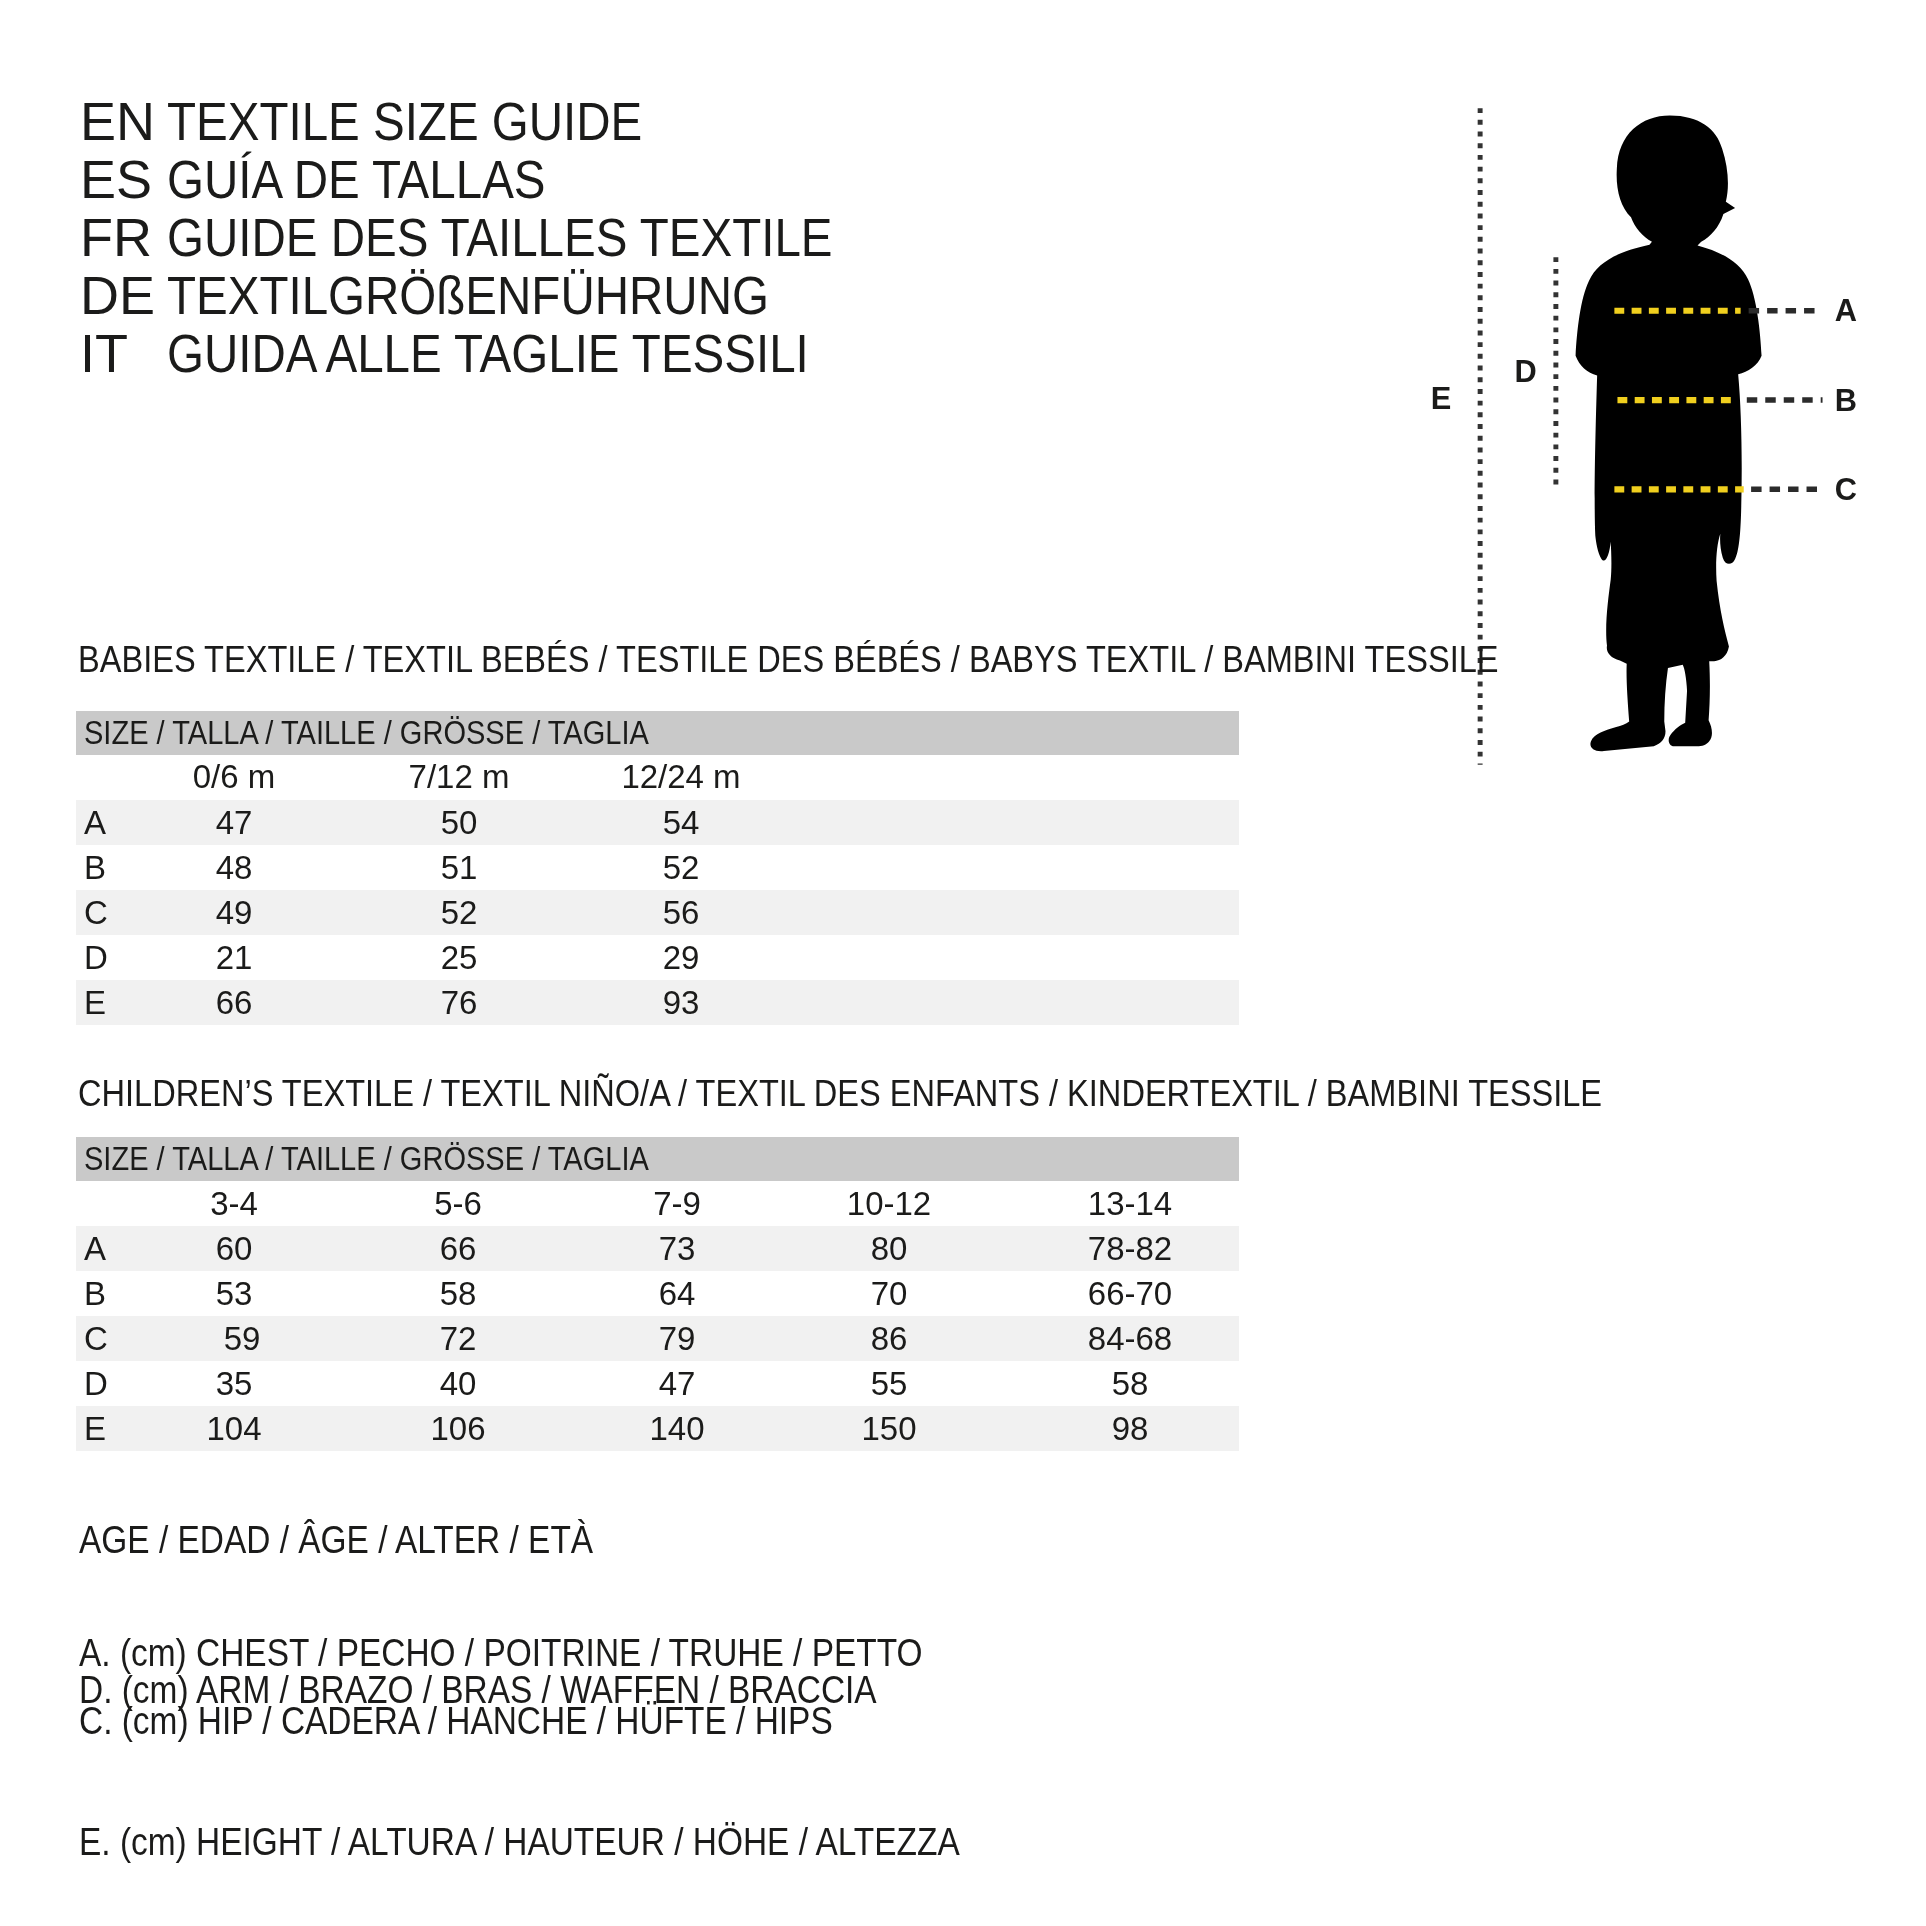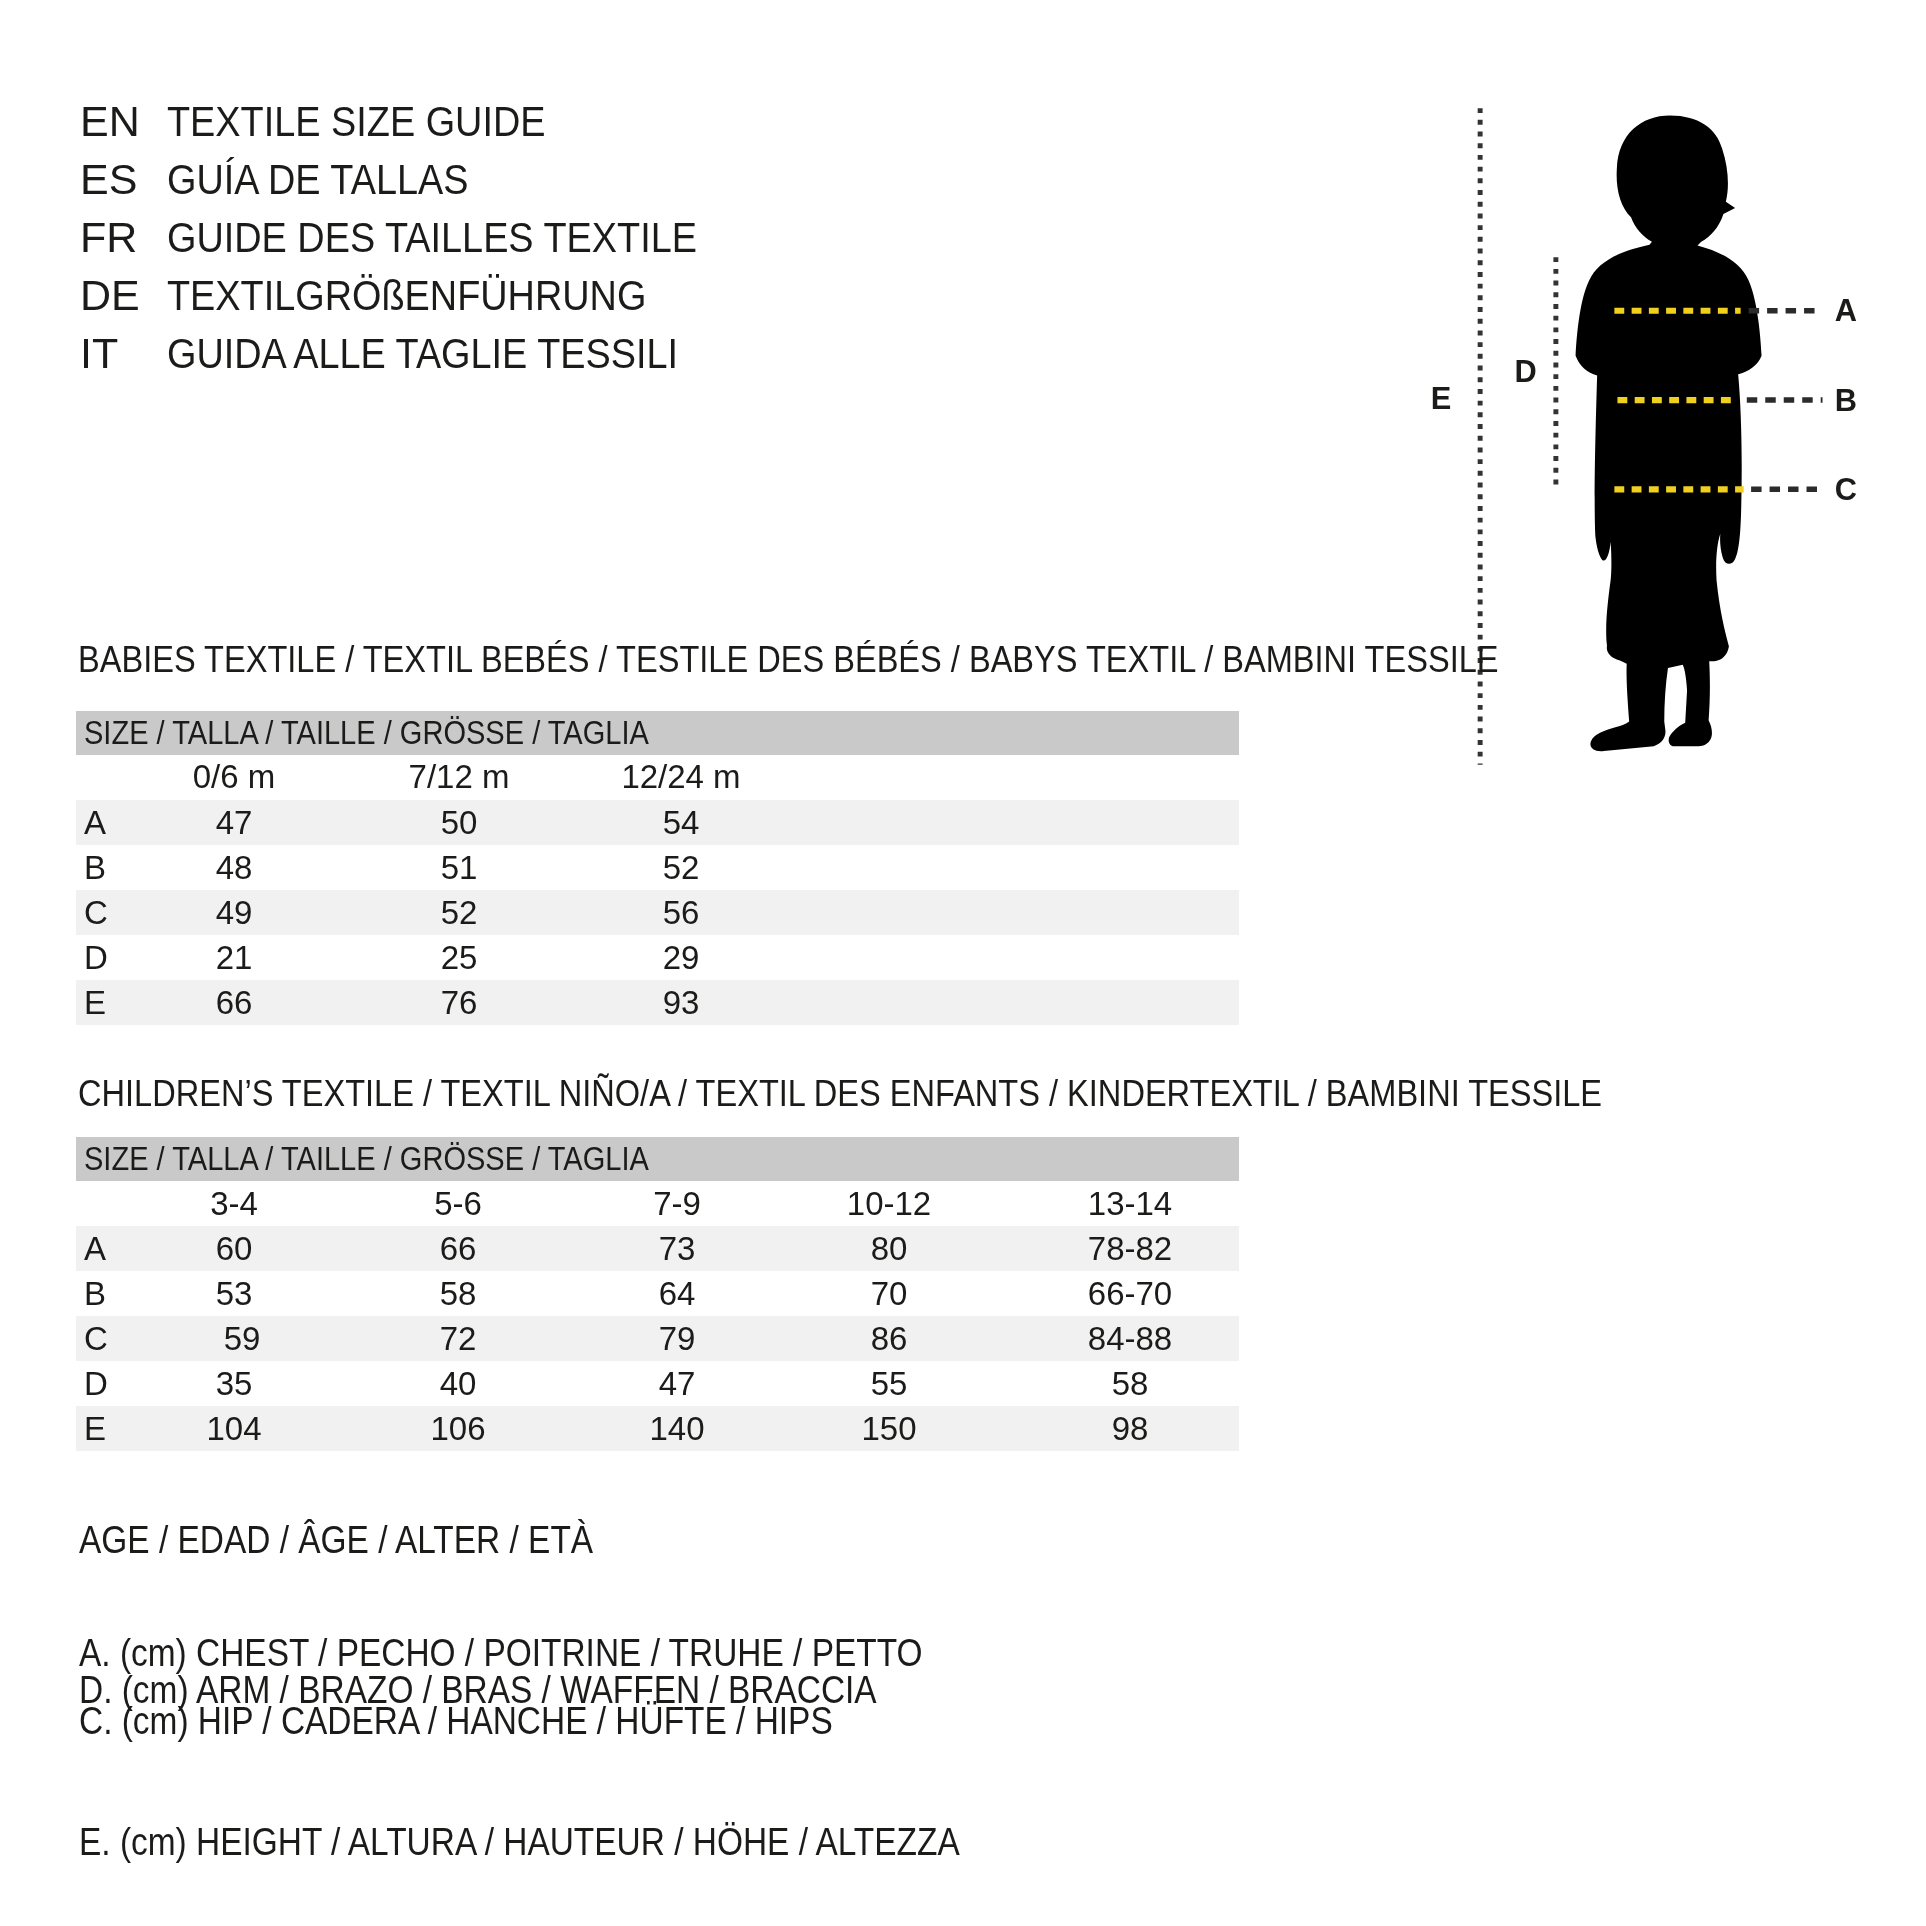--- a/index.html
+++ b/index.html
@@ -4,21 +4,21 @@
 <style>
   html,body{margin:0;padding:0;}
   body{
     width:1926px;height:1926px;background:#ffffff;position:relative;
     font-family:"Liberation Sans", sans-serif;color:#1b1b1a;overflow:hidden;
   }
   .sheet{position:absolute;inset:0;}
   .cond{display:inline-block;transform:scaleX(0.88);transform-origin:0 50%;white-space:nowrap;}
 
   
-  .lang-row{position:absolute;left:80px;height:58px;display:flex;align-items:center;font-size:43px;}
+  .lang-row{position:absolute;left:80px;height:58px;display:flex;align-items:center;font-size:54px;}
   .lang-code{display:inline-block;width:87px;flex:0 0 87px;}
   .lang-label{white-space:nowrap;}
 
   
   .sec-heading{position:absolute;left:78px;height:44px;display:flex;align-items:center;font-size:37px;white-space:nowrap;}
 
   
   .size-bar{position:absolute;left:76px;width:1163px;height:44px;background:#c9c9c9;
     display:flex;align-items:center;padding-left:8px;box-sizing:border-box;font-size:33px;}
 
@@ -171,21 +171,21 @@
     <span class="cell" style="left:601px">64</span>
     <span class="cell" style="left:813px">70</span>
     <span class="cell" style="left:1054px">66-70</span>
   </div>
   <div class="tbl-row stripe" style="top:1316px">
     <span class="row-label">C</span>
     <span class="cell" style="left:166px">59</span>
     <span class="cell" style="left:382px">72</span>
     <span class="cell" style="left:601px">79</span>
     <span class="cell" style="left:813px">86</span>
-    <span class="cell" style="left:1054px">84-88</span>
+    <span class="cell" style="left:1054px">84-68</span>
   </div>
   <div class="tbl-row" style="top:1361px">
     <span class="row-label">D</span>
     <span class="cell" style="left:158px">35</span>
     <span class="cell" style="left:382px">40</span>
     <span class="cell" style="left:601px">47</span>
     <span class="cell" style="left:813px">55</span>
     <span class="cell" style="left:1054px">58</span>
   </div>
   <div class="tbl-row stripe" style="top:1406px">

